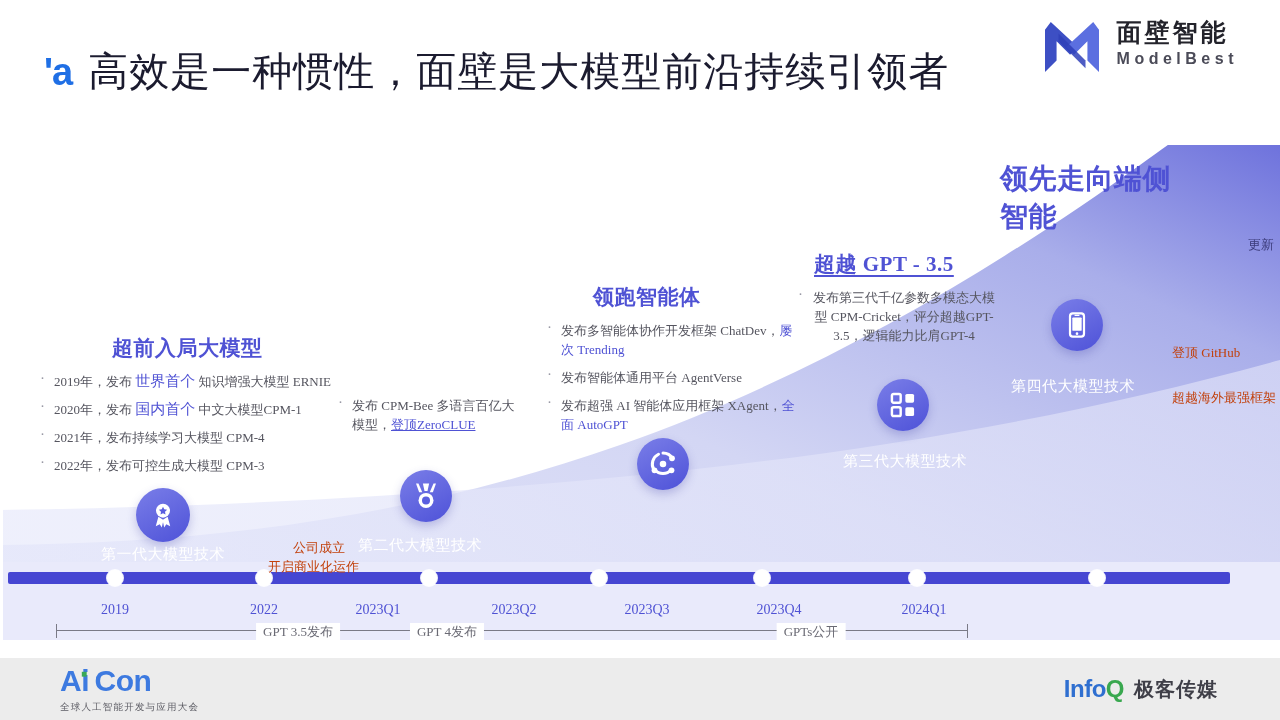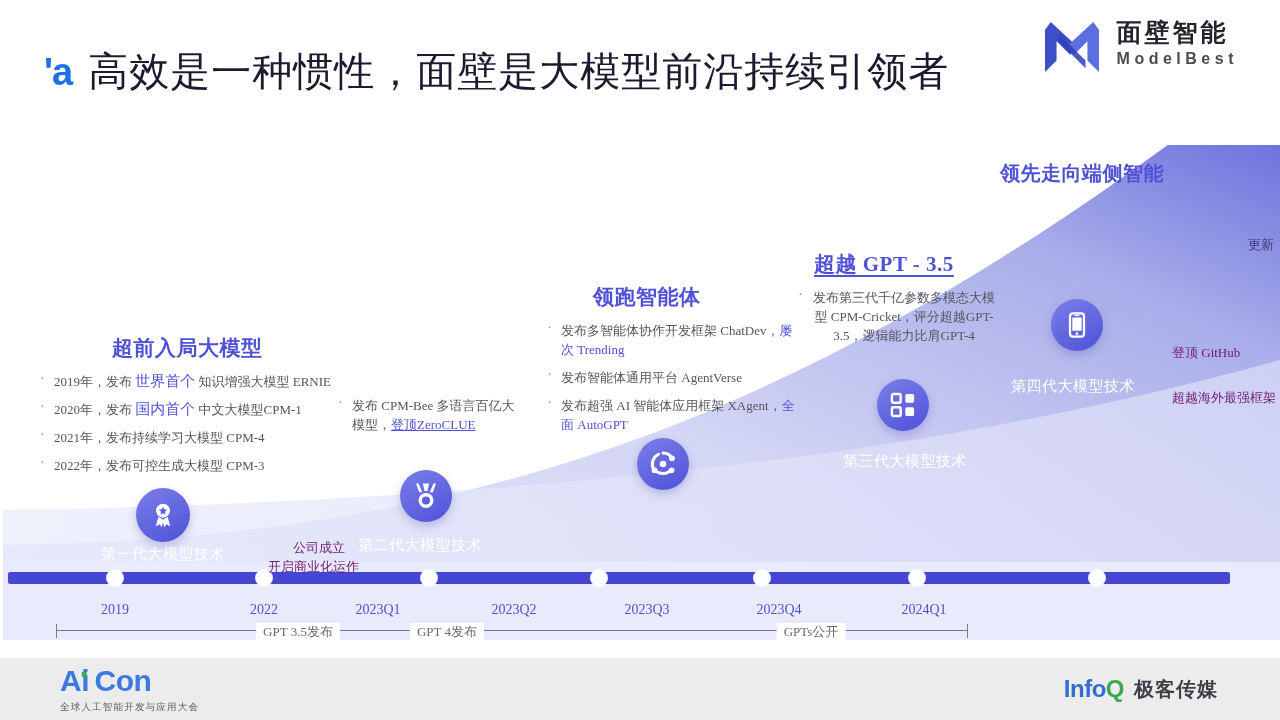--- a/index.html
+++ b/index.html
@@ -36,21 +36,21 @@
   .hl{color:#4f52d4;}
   .hl-b{color:#4f52d4;font-size:15px;}
 
   
   .mico{position:absolute;border-radius:50%;
         background:linear-gradient(150deg,#7a7ee8 0%,#4e52d8 100%);
         box-shadow:0 4px 10px rgba(70,70,170,.28);
         display:flex;align-items:center;justify-content:center;z-index:30;}
   .gen-label{position:absolute;font-family:"Liberation Sans","DejaVu Sans",sans-serif;
              font-size:15px;color:#ffffff;z-index:30;white-space:nowrap;letter-spacing:.5px;}
-  .small-note{position:absolute;font-size:13px;color:#701a75;z-index:30;white-space:nowrap;}
+  .small-note{position:absolute;font-size:13px;color:#c2410c;z-index:30;white-space:nowrap;}
 
   
   .tl-band{position:absolute;left:0;top:562px;width:1280px;height:78px;background:#e9eafb;z-index:10;}
   .tl-bar{position:absolute;left:8px;top:572px;width:1222px;height:12px;background:#4646d2;border-radius:2px;z-index:22;}
   .tl-dot{position:absolute;top:570px;width:16px;height:16px;border-radius:50%;background:#fff;z-index:24;box-shadow:0 0 0 1px rgba(255,255,255,.9);}
   .tl-year{position:absolute;top:602px;font-size:14px;color:#4f52d4;z-index:24;transform:translateX(-50%);white-space:nowrap;}
 
   .evt-band{position:absolute;left:0;top:640px;width:1280px;height:22px;background:#fff;z-index:20;}
   .evt-label{position:absolute;top:623px;font-size:13px;color:#6a6a74;background:#fff;padding:0 7px;z-index:24;transform:translateX(-50%);white-space:nowrap;}
   .evt-line{position:absolute;top:630px;height:1px;background:#7a7a86;z-index:22;}
@@ -141,21 +141,21 @@
   </div>
 
   <div class="blk" style="left:796px;top:250px;width:200px;">
     <h3 class="underlined" style="margin-left:18px;">超越 GPT - 3.5</h3>
     <ul>
       <li class="hl" style="text-align:center;"><span>发布第三代千亿参数多模态大模型 </span><span>CPM-Cricket</span><span>，评分超越GPT-3.5，逻辑能力比肩GPT-4</span></li>
     </ul>
   </div>
 
   <div class="blk" style="left:978px;top:160px;width:215px;">
-    <h3 style="font-size:20px;margin-left:22px;">领先走向端侧智能</h3>
+    <h3 style="font-size:28px;margin-left:22px;">领先走向端侧智能</h3>
   </div>
 
   <div class="small-note" style="left:1248px;top:236px;color:#3b3b7a;font-size:13px;">更新</div>
 
   <div class="mico" style="left:136px;top:488px;width:54px;height:54px;">
     <svg width="30" height="30" viewBox="0 0 24 24" fill="#fff">
       <circle cx="12" cy="8.5" r="5.6" fill="#fff"></circle>
       <path d="M12 5.3l1 2.1 2.3.3-1.7 1.6.4 2.3-2-1.1-2 1.1.4-2.3L8.7 7.7l2.3-.3z" fill="#5a5ee0"></path>
       <path d="M8.3 13.4L6.2 21l3.2-1.6L11 22l1.4-6.1z" fill="#fff"></path>
       <path d="M15.7 13.4L17.8 21l-3.2-1.6L13 22l-1.4-6.1z" fill="#fff"></path>

